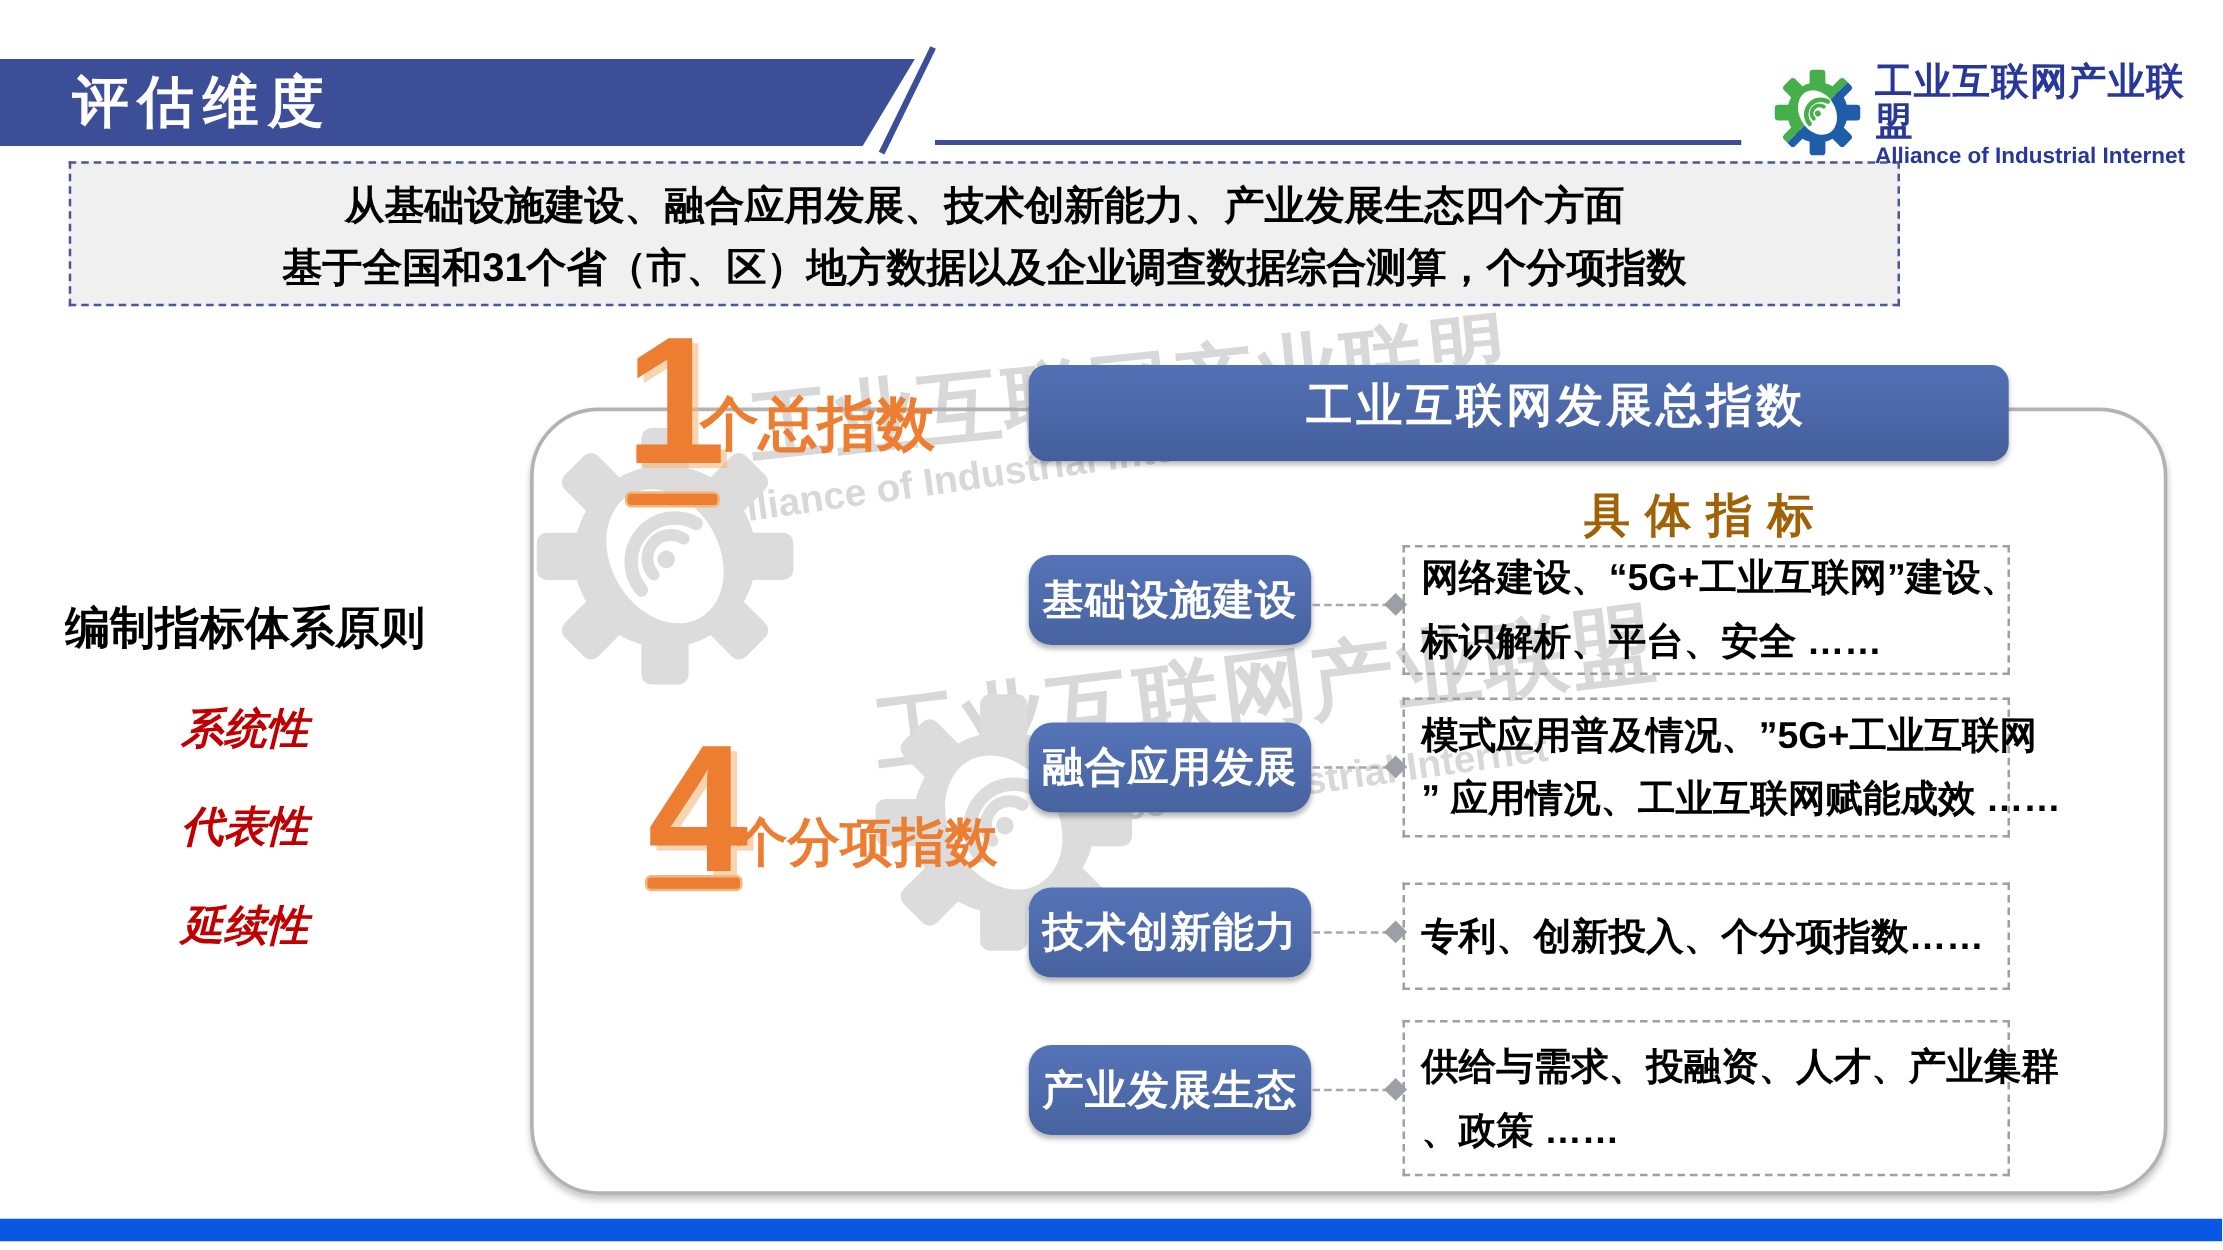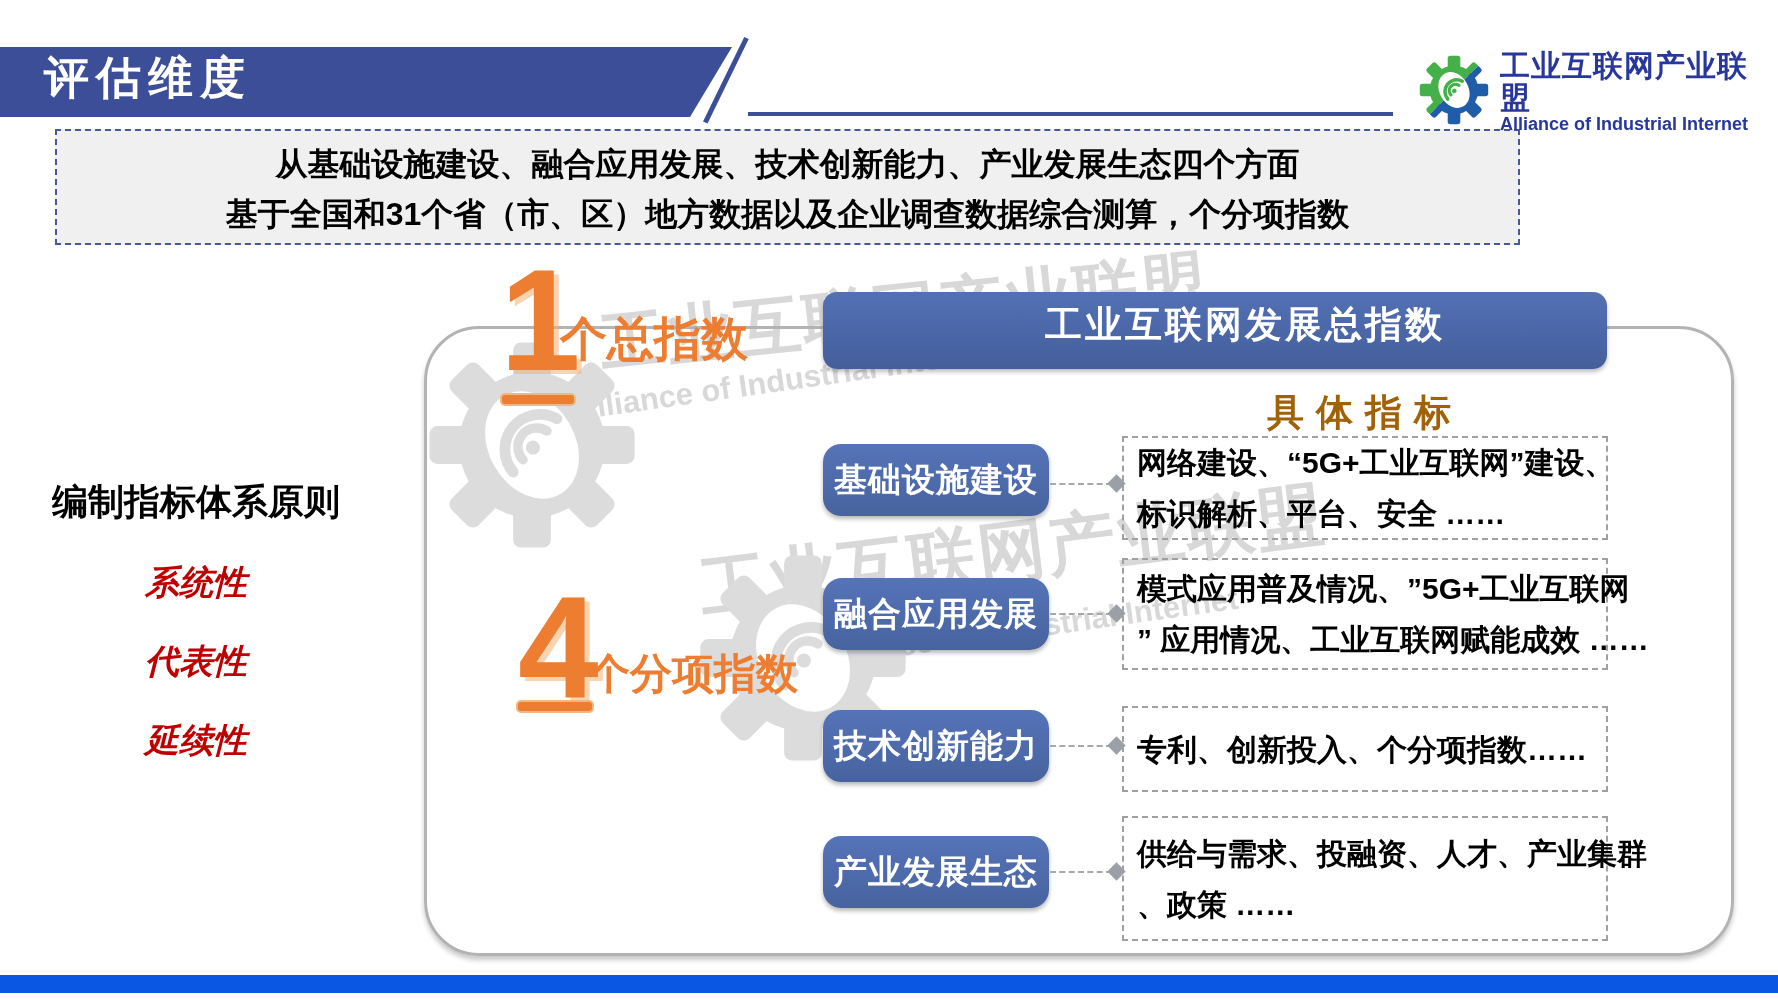--- a/index.html
+++ b/index.html
@@ -2,21 +2,21 @@
 <html><head>
 <meta charset="utf-8">
 <style>
   html,body{margin:0;padding:0;background:#fff;}
   .slide{position:relative;width:1778px;height:1000px;background:#fff;overflow:hidden;
          font-family:"Liberation Sans",sans-serif;}
   
   .header-banner{position:absolute;left:0;top:47px;width:732px;height:70px;background:#3C4E97;
     clip-path:polygon(0 0,100% 0,calc(100% - 42px) 100%,0 100%);z-index:3;}
   .header-title{color:#fff;font-size:45px;font-weight:bold;letter-spacing:7px;line-height:70px;
-    padding-left:44px;font-family:Liberation Mono, monospace;}
+    padding-left:58px;}
   .header-slash{position:absolute;left:744px;top:38px;width:5px;height:94px;background:#3C4E97;
     transform:rotate(26deg);transform-origin:top center;z-index:3;}
   .header-underline{position:absolute;left:748px;top:112px;width:645px;height:4px;background:#3C4E97;z-index:3;}
   
   .org-logo{position:absolute;left:1418px;top:50px;display:flex;align-items:center;z-index:3;}
   .logo-text{margin-left:10px;}
   .logo-cn{color:#27379B;font-size:30px;font-weight:bold;letter-spacing:1px;line-height:32px;}
   .logo-en{color:#27379B;font-size:18px;font-weight:bold;line-height:20px;}
   
   .summary-box{position:absolute;left:55px;top:129px;width:1465px;height:116px;background:#F0F0F0;

